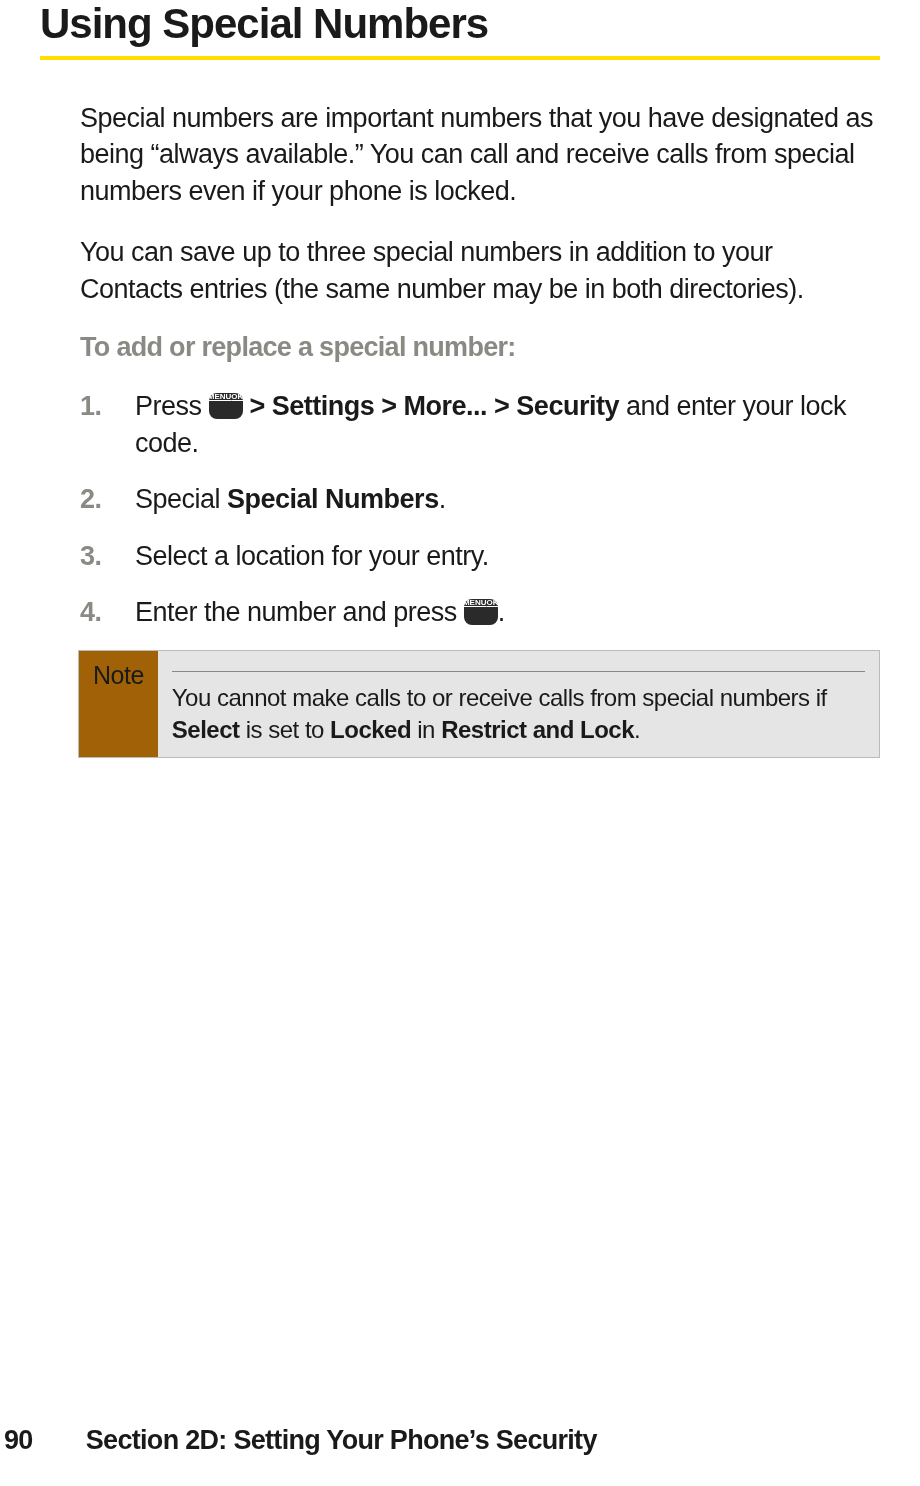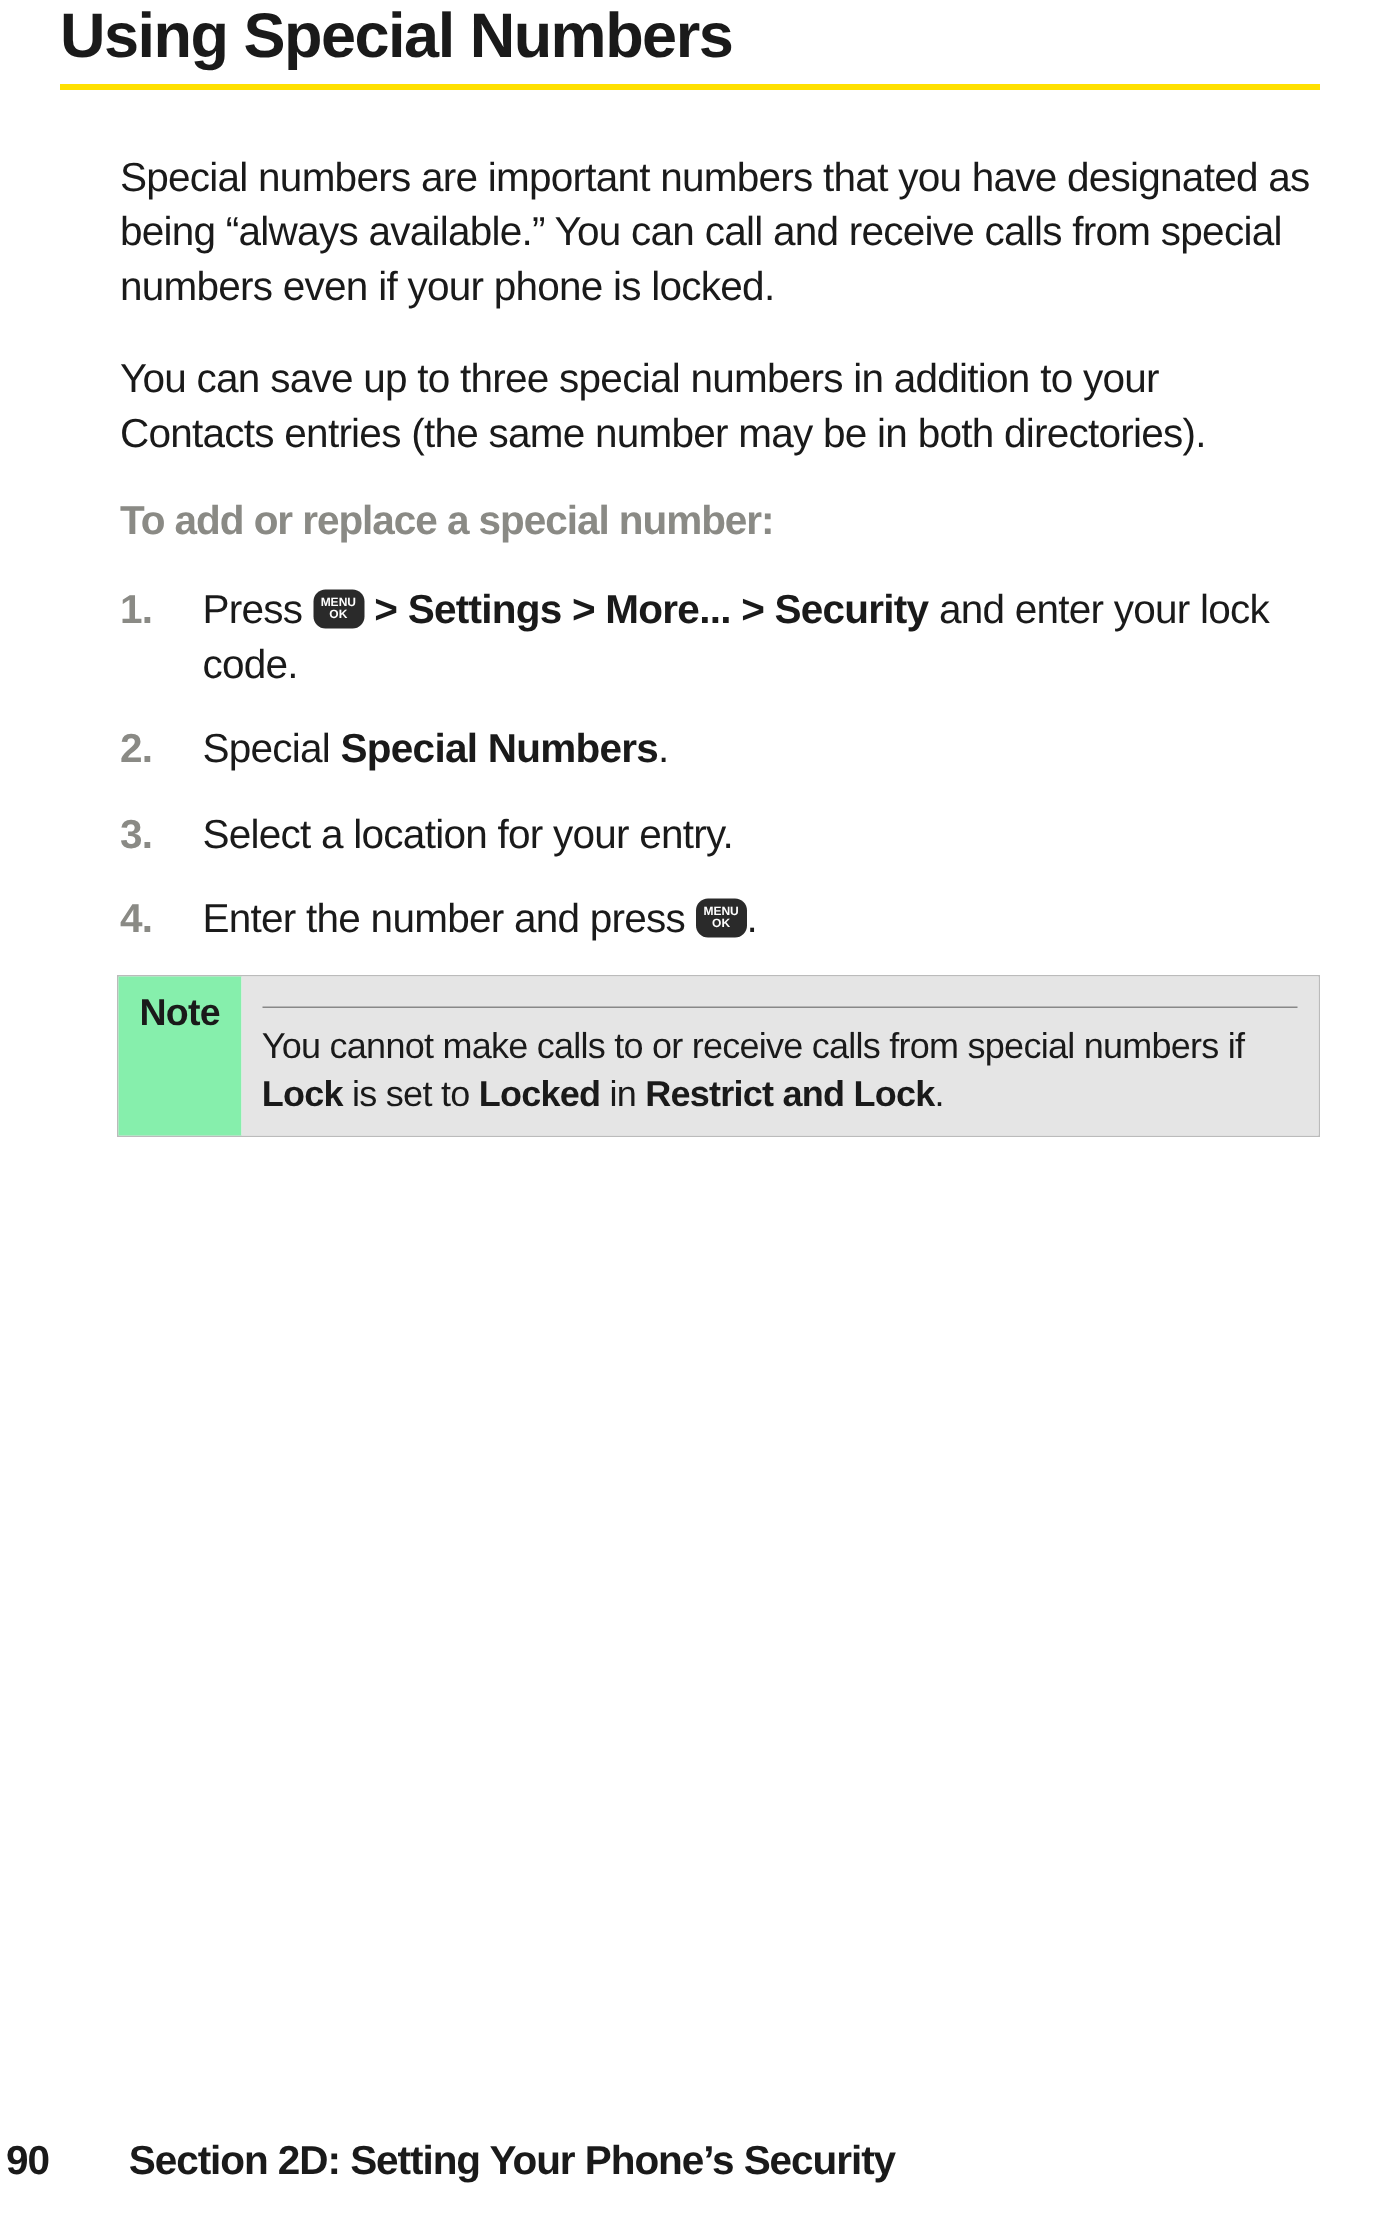--- a/index.html
+++ b/index.html
@@ -65,45 +65,45 @@
     font-weight: bold;
     color: #8a8a85;
     font-size: 27px;
   }
   .bold {
     font-weight: bold;
     margin-top: 30px;
   }
   .menu-icon {
     display: inline-flex;
-    flex-direction: column;
+    flex-direction: row;
     justify-content: center;
-    align-items: center;
     background: #2a2a2a;
     color: #fff;
     border-radius: 8px;
     width: 34px;
     height: 26px;
     font-size: 8px;
     font-weight: bold;
     line-height: 8px;
     vertical-align: middle;
     position: relative;
     top: -2px;
     letter-spacing: 0;
+    text-decoration: underline;
   }
   .notebox {
     display: flex;
     border: 1px solid #bbb;
     margin-top: 15px;
     margin-left: -2px;
   }
   .notebox .label {
-    background: #86efac;
-    font-weight: bold;
+    background: #a16207;
+    font-weight: normal;
     font-size: 25px;
     padding: 10px 14px;
     flex: 0 0 auto;
     letter-spacing: -0.5px;
   }
   .notebox .body {
     background: #e5e5e5;
     flex: 1;
     padding: 10px 14px 12px 14px;
     font-size: 24px;
@@ -173,21 +173,21 @@
           </span><span>.</span>
       </li>
 
     </ol>
 
     <div class="notebox">
       <div class="label">Note</div>
       <div class="body">
         <hr class="rule">
         <div>
-          <span>You cannot make calls to or receive calls from special numbers if </span><span class="bold">Lock</span><span> is set to </span><span class="bold">Locked</span><span> in </span><span class="bold">Restrict and Lock</span><span>.</span>
+          <span>You cannot make calls to or receive calls from special numbers if </span><span class="bold">Select</span><span> is set to </span><span class="bold">Locked</span><span> in </span><span class="bold">Restrict and Lock</span><span>.</span>
         </div>
       </div>
     </div>
 
   </div>
 </div>
 
 <div class="footer">
   <span class="pagenum">90</span>
   <span>Section 2D: Setting Your Phone’s Security</span>

